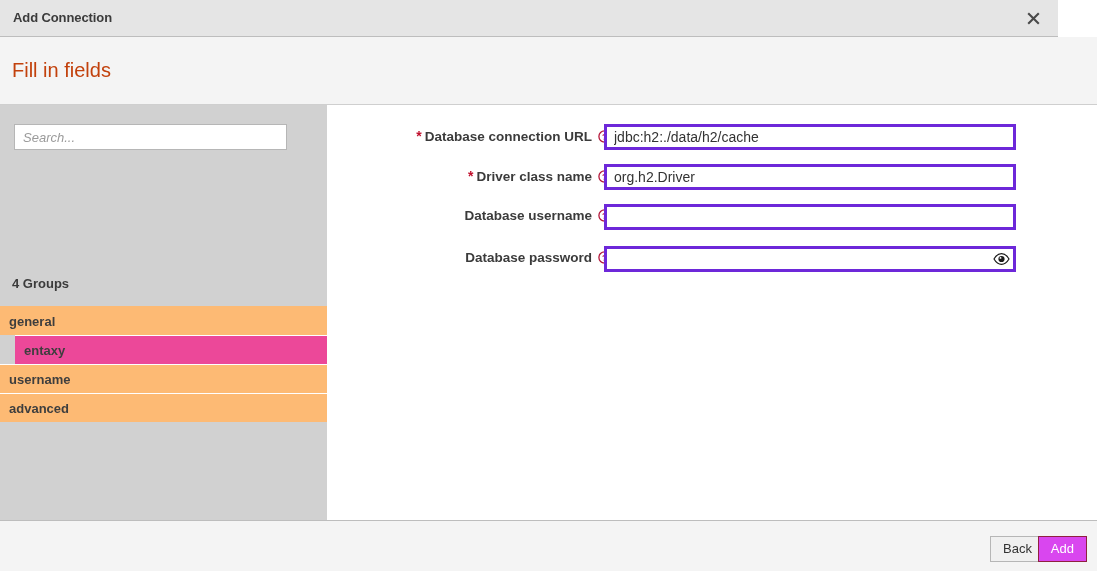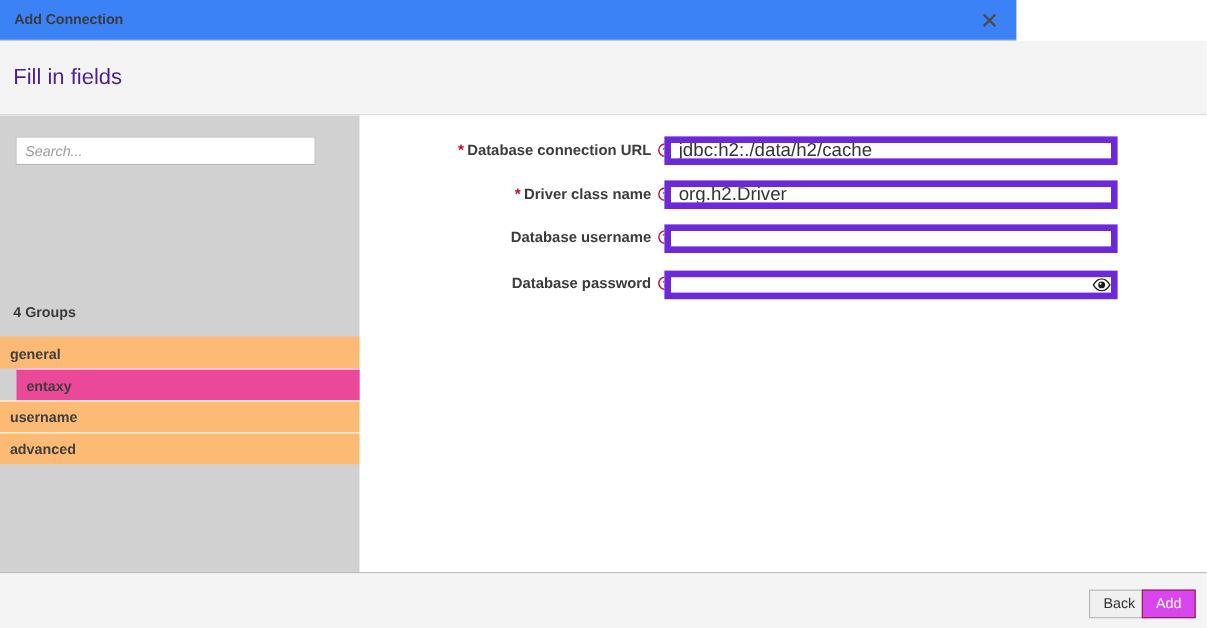--- a/index.html
+++ b/index.html
@@ -17,22 +17,22 @@
     position: relative;
     width: 1097px;
     height: 571px;
     background: #ffffff;
   }
 
   
   .titlebar {
     position: absolute;
     left: 0; top: 0;
-    width: 924px; height: 37px;
-    background: #3b82f6;
+    width: 1058px; height: 37px;
+    background: #e5e5e5;
     border-bottom: 1px solid #bdbdbd;
   }
   .titlebar-text {
     position: absolute;
     left: 13px; top: 10px;
     font-size: 13px;
     font-weight: bold;
     color: #3b3b3b;
     letter-spacing: -0.1px;
   }
@@ -55,21 +55,21 @@
     left: 0; top: 37px;
     width: 1097px; height: 68px;
     background: #f4f4f4;
     border-bottom: 1px solid #cfcfcf;
   }
   .subheader-title {
     position: absolute;
     left: 12px; top: 22px;
     font-size: 20px;
     font-weight: normal;
-    color: #4c1d95;
+    color: #c2410c;
   }
 
   
   .body-area {
     position: absolute;
     left: 0; top: 105px;
     width: 1097px; height: 415px;
     background: #ffffff;
   }
 
@@ -177,24 +177,24 @@
   .field-wrap {
     position: absolute;
     left: 277px;
     top: 0;
     width: 412px;
     height: 26px;
   }
   .text-field {
     width: 412px;
     height: 26px;
-    border: 6px solid #6d28d9;
+    border: 3px solid #6d28d9;
     background: #ffffff;
     font-family: "Liberation Sans", sans-serif;
-    font-size: 17px;
+    font-size: 14px;
     color: #333333;
     padding: 0 7px;
     outline: none;
   }
   .pw-field { padding-right: 30px; }
   .eye-btn {
     position: absolute;
     right: 6px;
     top: 4px;
     width: 18px;

